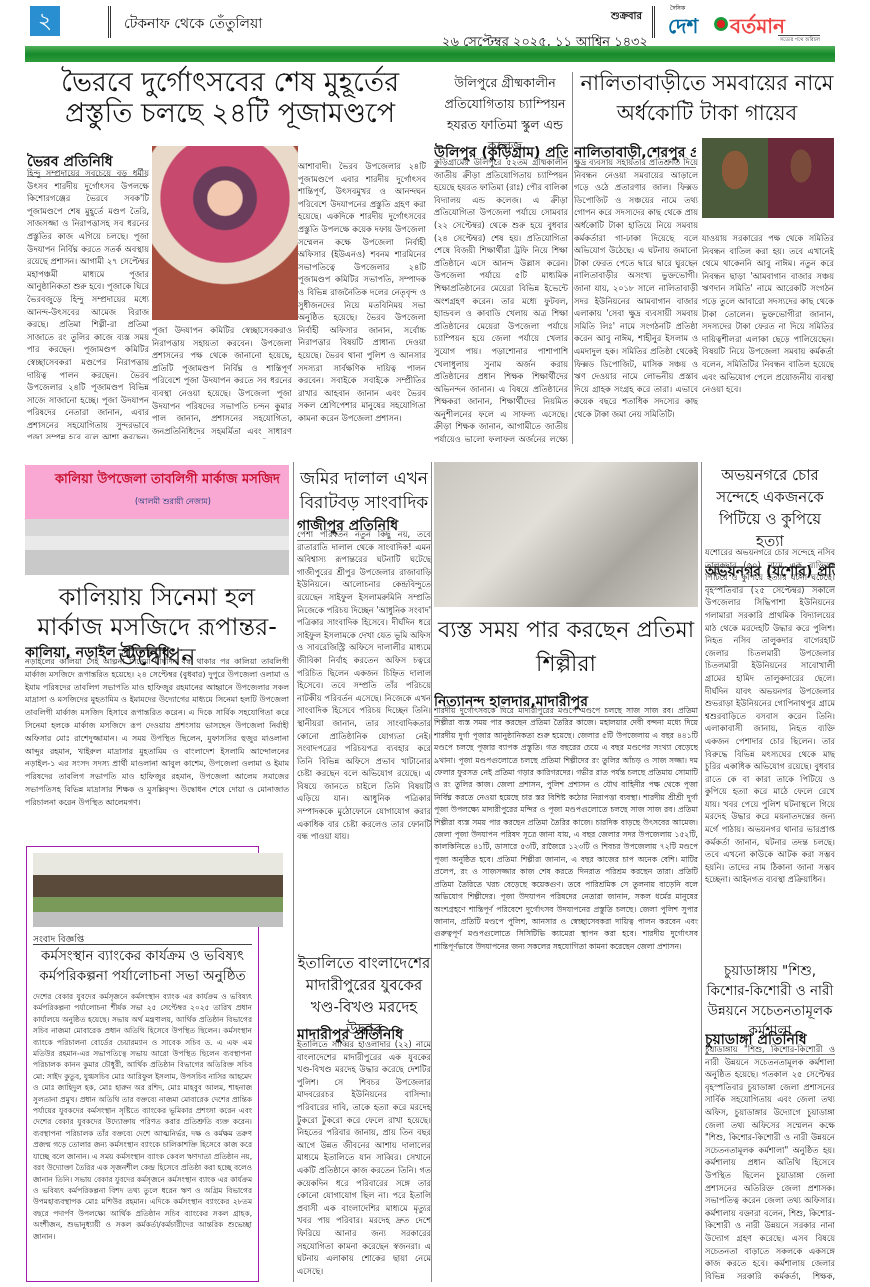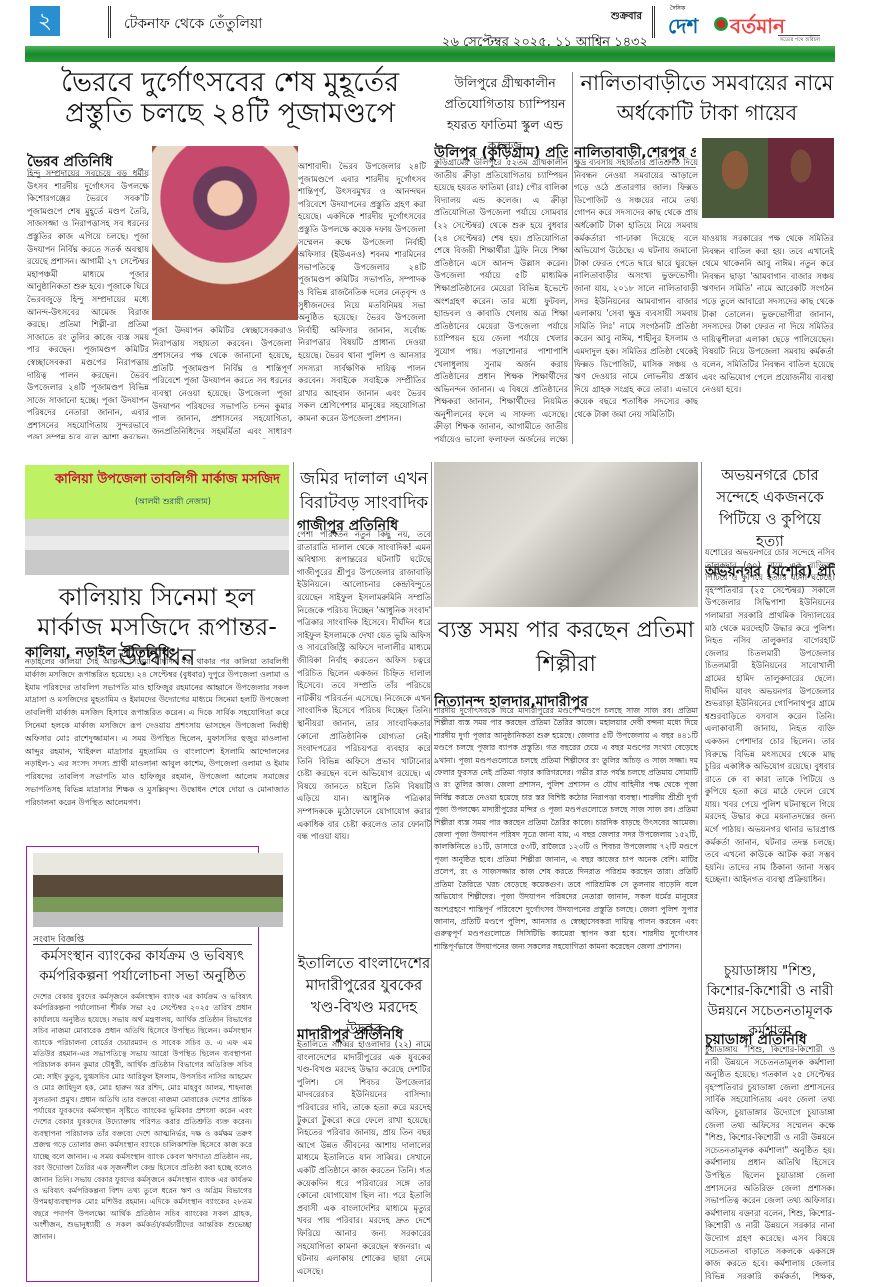--- a/index.html
+++ b/index.html
@@ -49,21 +49,21 @@
 
 <div class="abs headline" style="left:578px;top:68px;width:258px;font-size:21px;line-height:30px;">নালিতাবাড়ীতে সমবায়ের নামে অর্ধকোটি টাকা গায়েব</div>
 <div class="abs byline" style="left:574px;top:141px;width:122px;">নালিতাবাড়ী,শেরপুর প্রতিনিধি</div>
 <div class="abs body-text" style="left:574px;top:156px;width:124px;height:290px;">ক্ষুদ্র ব্যবসায় সহায়তার প্রতিশ্রুতি দিয়ে নিবন্ধন নেওয়া সমবায়ের আড়ালে গড়ে ওঠে প্রতারণার জাল। ফিক্সড ডিপোজিট ও সঞ্চয়ের নামে তথ্য গোপন করে সদস্যদের কাছ থেকে প্রায় অর্ধকোটি টাকা হাতিয়ে নিয়ে সমবায় কর্মকর্তারা গা-ঢাকা দিয়েছে বলে অভিযোগ উঠেছে। এ ঘটনায় জমানো টাকা ফেরত পেতে দ্বারে দ্বারে ঘুরছেন নালিতাবাড়ীর অসংখ্য ভুক্তভোগী। জানা যায়, ২০১৮ সালে নালিতাবাড়ী সদর ইউনিয়নের আমবাগান বাজার এলাকায় 'সেবা ক্ষুদ্র ব্যবসায়ী সমবায় সমিতি লিঃ' নামে সংগঠনটি প্রতিষ্ঠা করেন আবু নাঈম, শাহীনুর ইসলাম ও এমদাদুল হক। সমিতির প্রতিষ্ঠা থেকেই ফিক্সড ডিপোজিট, মাসিক সঞ্চয় ও ঋণ দেওয়ার নামে লোভনীয় প্রস্তাব দিয়ে গ্রাহক সংগ্রহ করে তারা। এভাবে কয়েক বছরে শতাধিক সদস্যের কাছ থেকে টাকা জমা নেয় সমিতিটি।</div>
 <div class="abs photo" style="left:702px;top:138px;width:132px;height:80px;display:flex;">
   <div style="flex:1;background:radial-gradient(ellipse at 50% 40%,#8a5a3a 0 28%,#4a5a3a 29%),#a0b070;"></div>
   <div style="flex:1;background:radial-gradient(ellipse at 50% 35%,#7a4a3a 0 22%,#6a2a3a 23%),#c8d0b0;"></div>
 </div>
 <div class="abs body-text" style="left:702px;top:232px;width:132px;height:212px;">যাওয়ায় সরকারের পক্ষ থেকে সমিতির নিবন্ধন বাতিল করা হয়। তবে এখানেই থেমে থাকেননি আবু নাঈম। নতুন করে নিবন্ধন ছাড়া 'আমবাগান বাজার সঞ্চয় ঋণদান সমিতি' নামে আরেকটি সংগঠন গড়ে তুলে আবারো সদস্যদের কাছ থেকে টাকা তোলেন। ভুক্তভোগীরা জানান, সদস্যদের টাকা ফেরত না দিয়ে সমিতির দায়িত্বশীলরা এলাকা ছেড়ে পালিয়েছেন। বিষয়টি নিয়ে উপজেলা সমবায় কর্মকর্তা বলেন, সমিতিটির নিবন্ধন বাতিল হয়েছে এবং অভিযোগ পেলে প্রয়োজনীয় ব্যবস্থা নেওয়া হবে।</div>
 
-<div class="abs" style="left:25px;top:465px;width:264px;height:54px;background:#bef264;overflow:hidden;">
+<div class="abs" style="left:25px;top:465px;width:264px;height:54px;background:#f9a8d4;overflow:hidden;">
   <div style="position:absolute;left:30px;top:4px;width:228px;font-size:13px;font-weight:bold;color:#c8102e;font-family:'DejaVu Sans',sans-serif;white-space:nowrap;">কালিয়া উপজেলা তাবলিগী মার্কাজ মসজিদ</div>
   <div style="position:absolute;left:110px;top:30px;font-size:8px;color:#1a3c7a;font-family:'DejaVu Sans',sans-serif;">(আলমী শুরায়ী নেজাম)</div>
 </div>
 <div class="abs photo" style="left:25px;top:519px;width:264px;height:56px;background:linear-gradient(180deg,#d8d8d8 0 30%,#eaeaea 30% 55%,#c9c9c9 55%);"></div>
 <div class="abs headline" style="left:25px;top:582px;width:264px;font-size:24px;line-height:30px;">কালিয়ায় সিনেমা হল মার্কাজ মসজিদে রূপান্তর-উদ্বোধন</div>
 <div class="abs byline" style="left:25px;top:641px;width:264px;">কালিয়া, নড়াইল প্রতিনিধি</div>
 <div class="abs body-text" style="left:25px;top:656px;width:264px;height:185px;font-size:7.8px;line-height:12.8px;">নড়াইলের কালিয়া সেই আল্পনা সিনেমা দীর্ঘদিন বন্ধ থাকার পর কালিয়া তাবলিগী মার্কাজ মসজিদে রূপান্তরিত হয়েছে। ২৪ সেপ্টেম্বর (বুধবার) দুপুরে উপজেলা ওলামা ও ইমাম পরিষদের তাবলিগ সভাপতি মাও হাফিজুর রহমানের আহ্বানে উপজেলার সকল মাদ্রাসা ও মসজিদের মুহতামিম ও ইমামদের উদ্যোগের মাধ্যমে সিনেমা হলটি উপজেলা তাবলিগী মার্কাজ মসজিদ হিসাবে রূপান্তরিত করেন। এ দিকে সার্বিক সহযোগিতা করে সিনেমা হলকে মার্কাজ মসজিদে রূপ দেওয়ায় প্রশংসায় ভাসছেন উপজেলা নির্বাহী অফিসার মোঃ রাশেদুজ্জামান। এ সময় উপস্থিত ছিলেন, মুফাসসির হুজুর মাওলানা আব্দুর রহমান, খাইরুল মাদ্রাসার মুহতামিম ও বাংলাদেশ ইসলামি আন্দোলনের নড়াইল-১ এর সংসদ সদস্য প্রার্থী মাওলানা আবুল কাশেম, উপজেলা ওলামা ও ইমাম পরিষদের তাবলিগ সভাপতি মাও হাফিজুর রহমান, উপজেলা আলেম সমাজের সভাপতিসহ বিভিন্ন মাদ্রাসার শিক্ষক ও মুসল্লিবৃন্দ। উদ্বোধন শেষে দোয়া ও মোনাজাত পরিচালনা করেন উপস্থিত আলেমগণ।</div>
 
 <div class="abs headline" style="left:297px;top:466px;width:134px;font-size:17px;line-height:24px;">জমির দালাল এখন বিরাটবড় সাংবাদিক</div>
 <div class="abs byline" style="left:297px;top:514px;width:134px;">গাজীপুর প্রতিনিধি</div>

